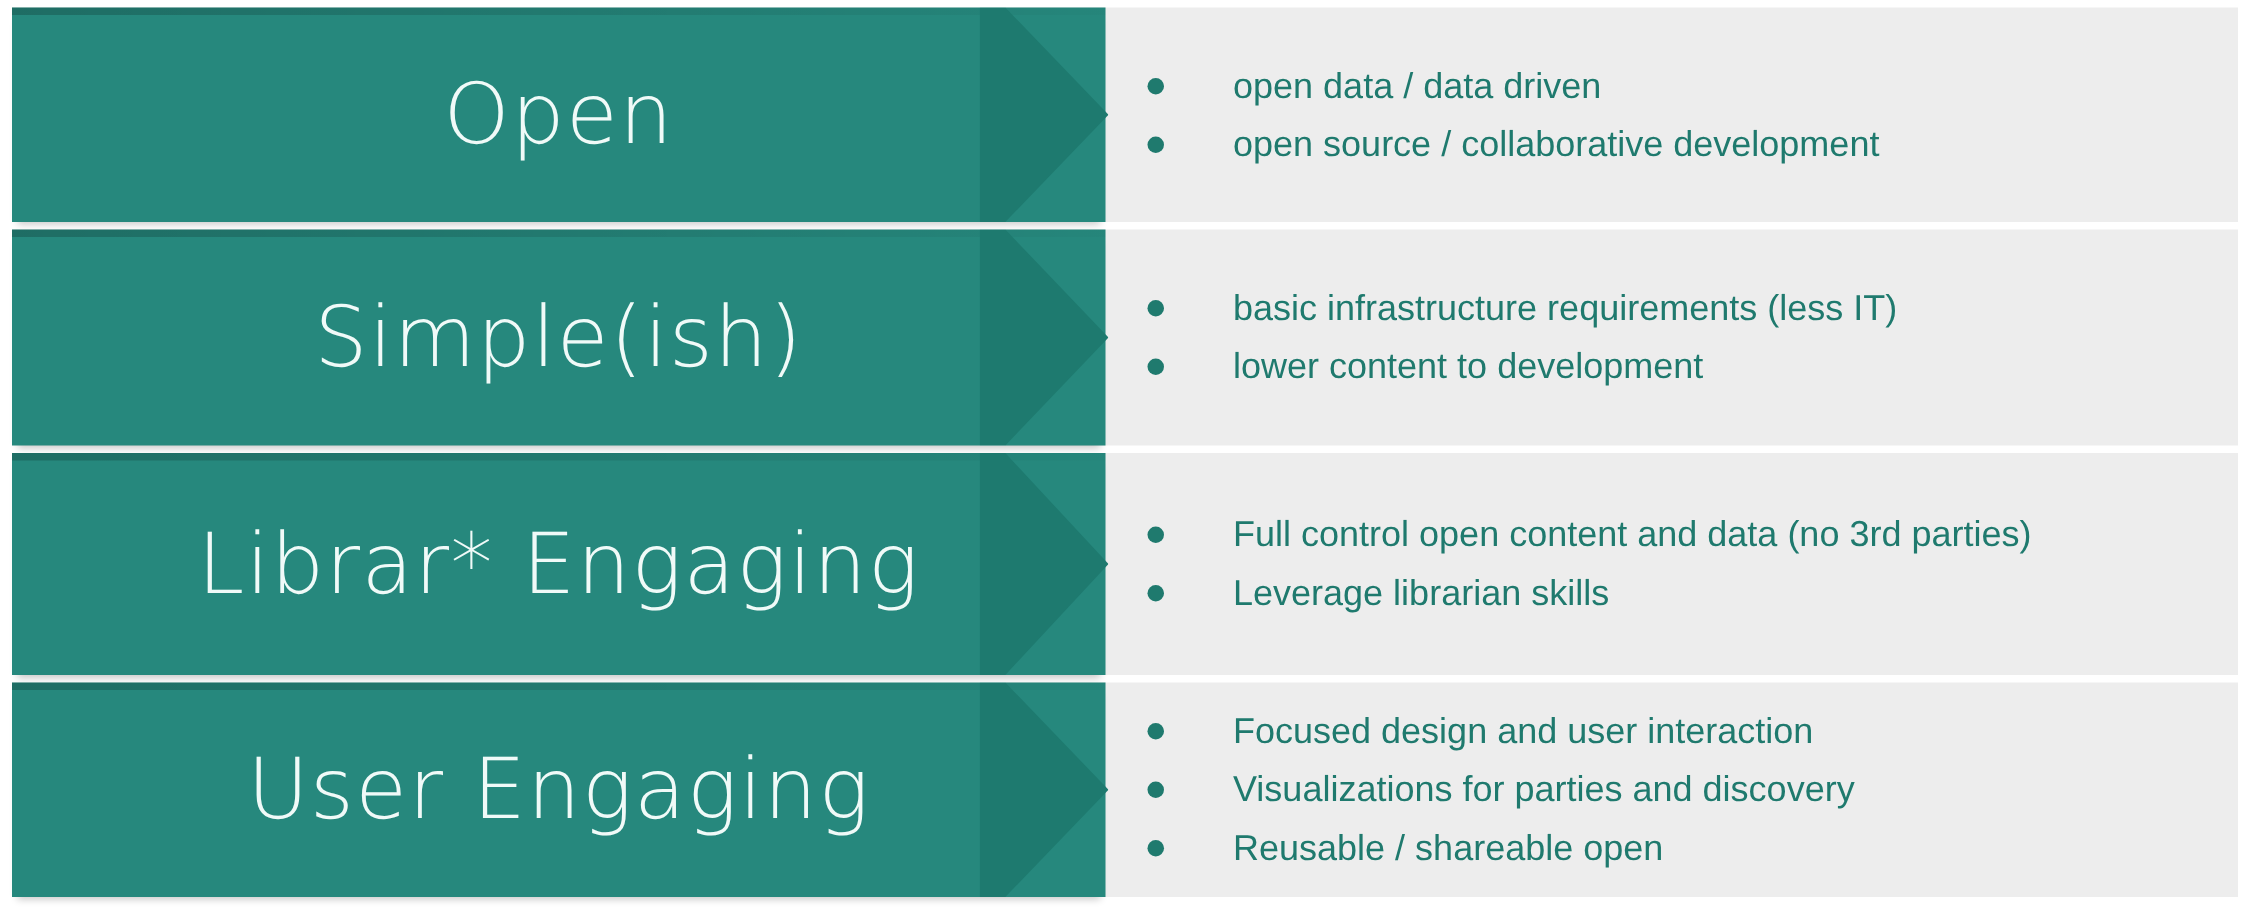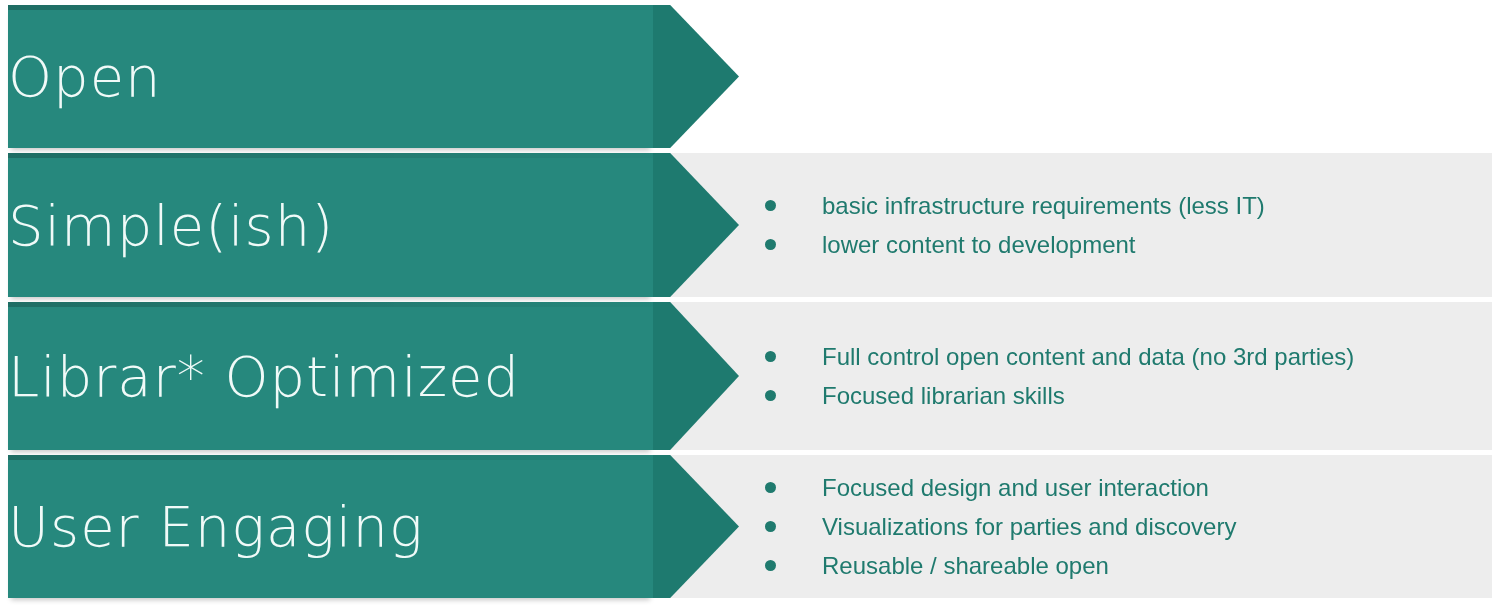--- a/index.html
+++ b/index.html
@@ -28,23 +28,23 @@
     width:11px;height:11px;border-radius:50%;
     background:#1f7a6e;margin-right:46px;flex:none;
   }
   .bullet-text{
     color:#1f7a6e;font-size:24px;line-height:39px;white-space:nowrap;
   }
 
   
   .arrow{position:absolute;left:8px;top:0;bottom:0;width:731px;z-index:2;}
   .arrow-rect{
-    position:absolute;left:0;top:0;bottom:0;width:645px;
+    position:absolute;left:0;top:0;bottom:0;width:729px;
     background:#26887d;
-    display:flex;align-items:center;
+    display:flex;align-items:center;justify-content:center;
     box-shadow:0 5px 5px -3px rgba(0,0,0,0.22);
   }
   .arrow-rect::before{
     content:"";position:absolute;top:0;left:0;right:0;height:5px;
     background:linear-gradient(to right,rgba(0,0,0,0.20),rgba(0,0,0,0.02));
     pointer-events:none;
   }
   .arrow-tip{
     position:absolute;left:645px;top:0;bottom:0;width:86px;
     background:#1e7a6f;
@@ -58,20 +58,32 @@
     letter-spacing:1px;
     white-space:nowrap;
   }
 </style>
 </head>
 <body>
 
 <div class="slide">
 
   <section class="row row-0">
+    <div class="gray-panel">
+      <ul class="bullets">
+        <li class="bullet">
+          <span class="dot"></span>
+          <span class="bullet-text">open data / data driven</span>
+        </li>
+        <li class="bullet">
+          <span class="dot"></span>
+          <span class="bullet-text">open source / collaborative development</span>
+        </li>
+      </ul>
+    </div>
     <div class="arrow">
       <div class="arrow-rect">
         <span class="banner-title">Open</span>
       </div>
       <div class="arrow-tip"></div>
     </div>
   </section>
 
   <section class="row row-1">
     <div class="gray-panel">
@@ -96,27 +108,27 @@
 
   <section class="row row-2">
     <div class="gray-panel">
       <ul class="bullets">
         <li class="bullet">
           <span class="dot"></span>
           <span class="bullet-text">Full control open content and data (no 3rd parties)</span>
         </li>
         <li class="bullet">
           <span class="dot"></span>
-          <span class="bullet-text">Focused librarian skills</span>
+          <span class="bullet-text">Leverage librarian skills</span>
         </li>
       </ul>
     </div>
     <div class="arrow">
       <div class="arrow-rect">
-        <span class="banner-title">Librar* Optimized</span>
+        <span class="banner-title">Librar* Engaging</span>
       </div>
       <div class="arrow-tip"></div>
     </div>
   </section>
 
   <section class="row row-3">
     <div class="gray-panel">
       <ul class="bullets">
         <li class="bullet">
           <span class="dot"></span>

